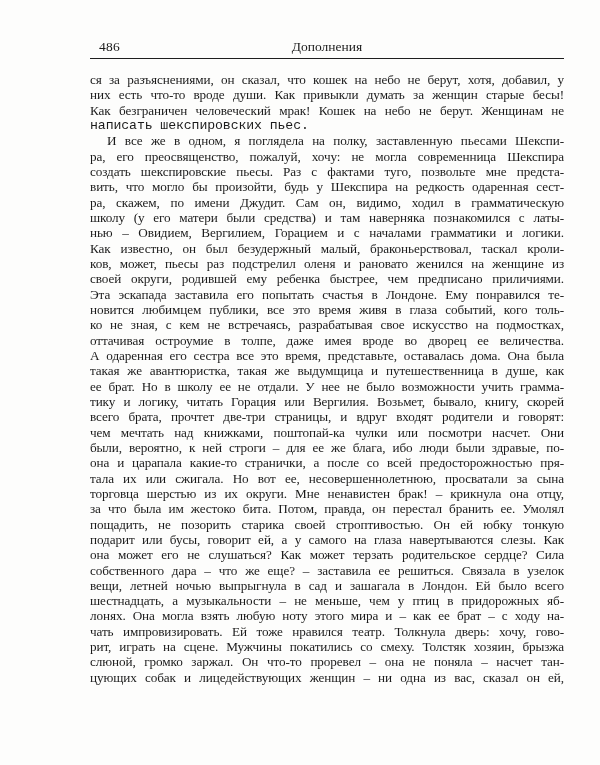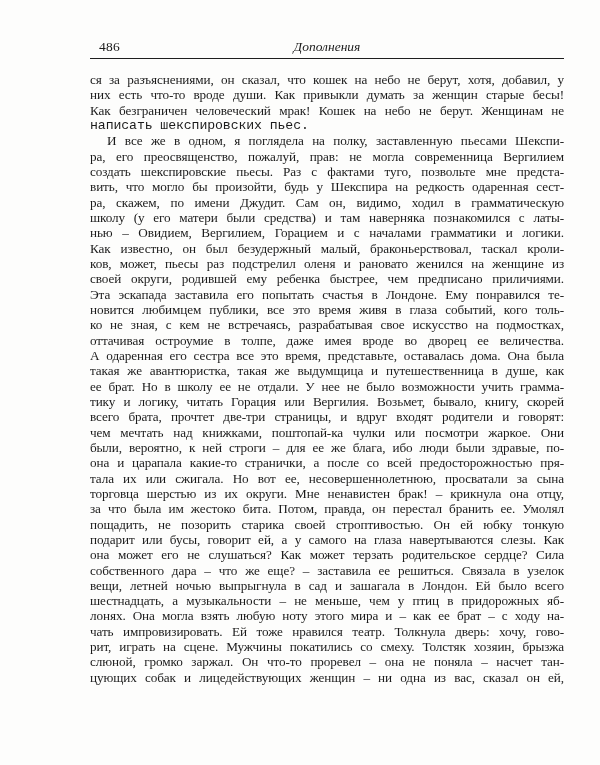--- a/index.html
+++ b/index.html
@@ -31,21 +31,20 @@
   }
   .pagenum {
     position: absolute;
     left: 9px;
     top: 0;
     letter-spacing: 0.3px;
   }
   .runhead {
     display: block;
     text-align: center;
-    font-style: italic;
   }
   .bodytext {
     margin-top: 13px;
     font-size: 13.2px;
     letter-spacing: -0.1px;
   }
   .line {
     height: 15.33px;
     line-height: 15.33px;
     text-align: justify;
@@ -66,39 +65,39 @@
     </div>
     <div class="bodytext">
       <div class="para">
           <div class="line">ся за разъяснениями, он сказал, что кошек на небо не берут, хотя, добавил, у</div>
           <div class="line">них есть что-то вроде души. Как привыкли думать за женщин старые бесы!</div>
           <div class="line">Как безграничен человеческий мрак! Кошек на небо не берут. Женщинам не</div>
           <div class="line last-left">написать шекспировских пьес.</div>
         </div>
       <div class="para">
           <div class="line indent">И все же в одном, я поглядела на полку, заставленную пьесами Шекспи-</div>
-          <div class="line">ра, его преосвященство, пожалуй, прав: не могла современница Вергилием</div>
+          <div class="line">ра, его преосвященство, пожалуй, хочу: не могла современница Шекспира</div>
           <div class="line">создать шекспировские пьесы. Раз с фактами туго, позвольте мне предста-</div>
           <div class="line">вить, что могло бы произойти, будь у Шекспира на редкость одаренная сест-</div>
           <div class="line">ра, скажем, по имени Джудит. Сам он, видимо, ходил в грамматическую</div>
           <div class="line">школу (у его матери были средства) и там наверняка познакомился с латы-</div>
           <div class="line">нью – Овидием, Вергилием, Горацием и с началами грамматики и логики.</div>
           <div class="line">Как известно, он был безудержный малый, браконьерствовал, таскал кроли-</div>
           <div class="line">ков, может, пьесы раз подстрелил оленя и рановато женился на женщине из</div>
           <div class="line">своей округи, родившей ему ребенка быстрее, чем предписано приличиями.</div>
           <div class="line">Эта эскапада заставила его попытать счастья в Лондоне. Ему понравился те-</div>
           <div class="line">новится любимцем публики, все это время живя в глаза событий, кого толь-</div>
           <div class="line">ко не зная, с кем не встречаясь, разрабатывая свое искусство на подмостках,</div>
           <div class="line">оттачивая остроумие в толпе, даже имея вроде во дворец ее величества.</div>
           <div class="line">А одаренная его сестра все это время, представьте, оставалась дома. Она была</div>
           <div class="line">такая же авантюристка, такая же выдумщица и путешественница в душе, как</div>
           <div class="line">ее брат. Но в школу ее не отдали. У нее не было возможности учить грамма-</div>
           <div class="line">тику и логику, читать Горация или Вергилия. Возьмет, бывало, книгу, скорей</div>
           <div class="line">всего брата, прочтет две-три страницы, и вдруг входят родители и говорят:</div>
-          <div class="line">чем мечтать над книжками, поштопай-ка чулки или посмотри жаркое. Они</div>
+          <div class="line">чем мечтать над книжками, поштопай-ка чулки или посмотри насчет. Они</div>
           <div class="line">были, вероятно, к ней строги – для ее же блага, ибо люди были здравые, по-</div>
           <div class="line">она и царапала какие-то странички, а после со всей предосторожностью пря-</div>
           <div class="line">тала их или сжигала. Но вот ее, несовершеннолетнюю, просватали за сына</div>
           <div class="line">торговца шерстью из их округи. Мне ненавистен брак! – крикнула она отцу,</div>
           <div class="line">за что была им жестоко бита. Потом, правда, он перестал бранить ее. Умолял</div>
           <div class="line">пощадить, не позорить старика своей строптивостью. Он ей юбку тонкую</div>
           <div class="line">подарит или бусы, говорит ей, а у самого на глаза навертываются слезы. Как</div>
           <div class="line">она может его не слушаться? Как может терзать родительское сердце? Сила</div>
           <div class="line">собственного дара – что же еще? – заставила ее решиться. Связала в узелок</div>
           <div class="line">вещи, летней ночью выпрыгнула в сад и зашагала в Лондон. Ей было всего</div>

